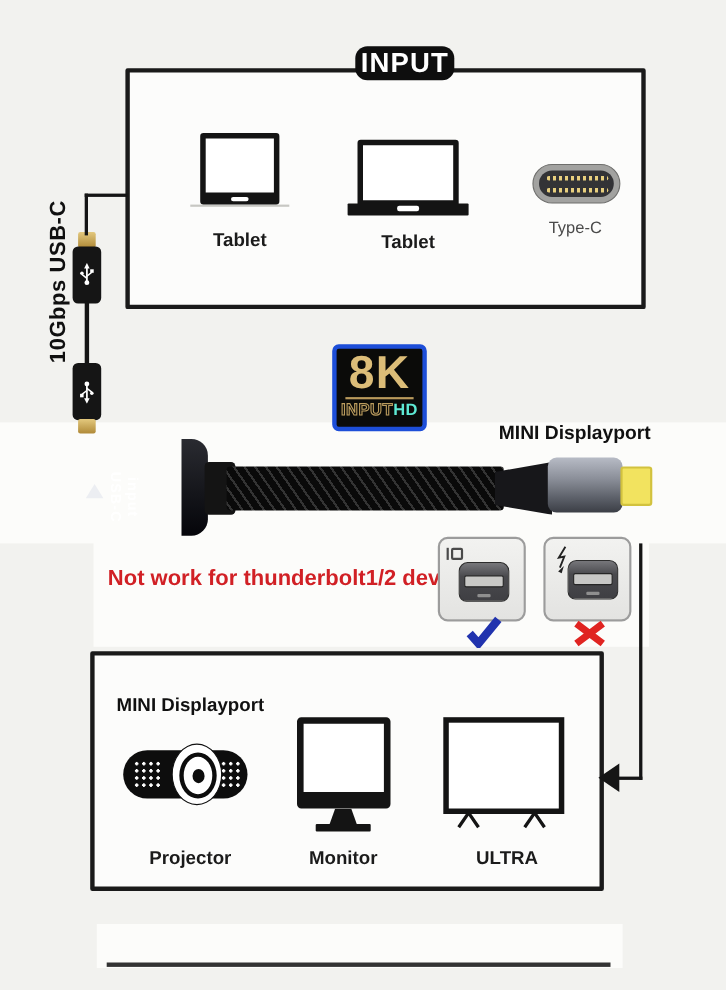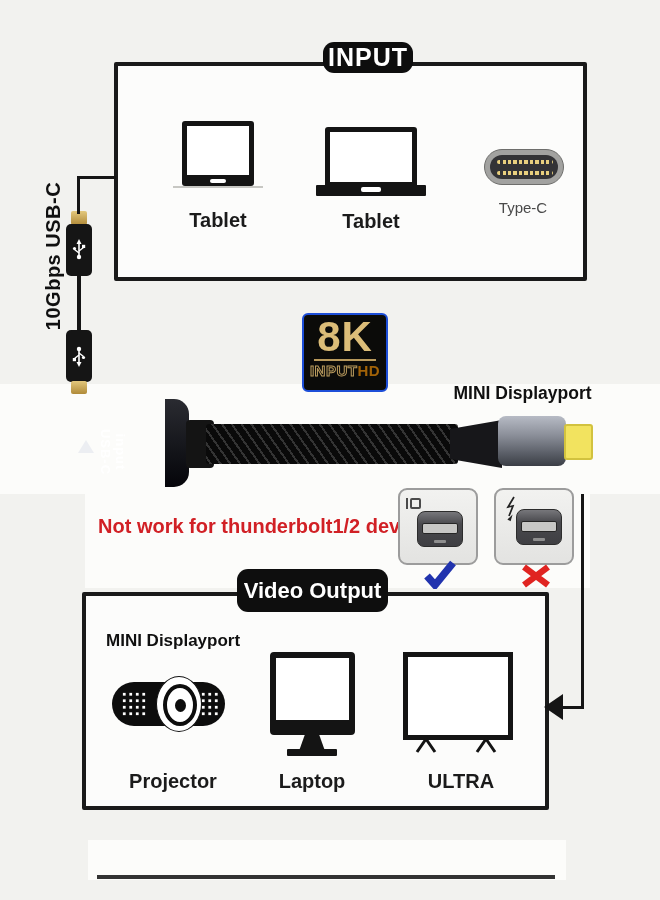--- a/index.html
+++ b/index.html
@@ -10,21 +10,21 @@
   
   .strip { position:absolute; background:#fcfcfa; }
 
   
   .frame { position:absolute; border:4px solid #1a1a1a; background:#fcfcfb; border-radius:2px; }
 
   
   .pill { position:absolute; background:#0e0e0e; color:#ffffff; border-radius:11px;
           display:flex; align-items:center; justify-content:center; font-weight:800; z-index:5; }
 
-  .devlabel { position:absolute; color:#1b1b1b; font-size:20px; font-weight:600; text-align:center; z-index:3;}
+  .devlabel { position:absolute; color:#1b1b1b; font-size:17px; font-weight:600; text-align:center; z-index:3;}
 
   
   .tablet { position:absolute; left:182px; top:121px; width:72px; height:65px;
             border:5px solid #141414; border-bottom:11px solid #141414; border-radius:3px; background:#fff; z-index:2;}
   .tablet .slot { position:absolute; left:50%; bottom:-8px; transform:translateX(-50%);
                   width:16px; height:4px; background:#fff; border-radius:2px; }
   .tablet-base { position:absolute; left:173px; top:186px; width:90px; height:2px; background:#c7c7c3; z-index:1;}
 
   
   .laptop-screen { position:absolute; left:325px; top:127px; width:92px; height:60px;
@@ -47,26 +47,26 @@
   .vlabel { position:absolute; left:-29px; top:242px; width:170px; height:28px; transform:rotate(-90deg);
             font-size:20px; font-weight:800; color:#101010; text-align:center; letter-spacing:0.5px; z-index:3;}
 
   
   .ctip { position:absolute; width:16px; background:linear-gradient(180deg,#e3c87d,#b08a38); border-radius:2px; z-index:2;}
   .cbody { position:absolute; left:66px; width:26px; height:52px; background:#151515; border-radius:5px; z-index:2;
            display:flex; align-items:center; justify-content:center;}
 
   
   .badge8k { position:absolute; left:302px; top:313px; width:86px; height:79px; background:#0b0b09;
-             border:2px solid #1d4ed8; border-radius:6px; text-align:center; z-index:3;}
+             border:4px solid #1d4ed8; border-radius:6px; text-align:center; z-index:3;}
   .badge8k .big { font-size:42px; font-weight:800; color:#dcbd78; line-height:44px; letter-spacing:1px;}
   .badge8k .rule { width:62px; height:2px; background:#b99a5c; margin:0 auto 2px auto;}
   .badge8k .sub { font-size:15px; font-weight:800; letter-spacing:0.5px; line-height:16px;}
   .badge8k .ultra { color:#2a2416; -webkit-text-stroke:1px #bb9c5e; color:transparent; }
-  .badge8k .hd { color:#a16207; }
+  .badge8k .hd { color:#5eead4; }
 
   
   .ad-body { position:absolute; left:67px; top:397px; width:122px; height:92px; border-radius:16px; z-index:2;
              background:linear-gradient(115deg,#9ba0aa 0%,#aab0ba 28%,#83889355%,#7c818c 55%,#4d5058 82%,#26272d 100%); }
   .ad-cap { position:absolute; left:165px; top:399px; width:24px; height:88px; border-radius:0 15px 15px 0;
             background:linear-gradient(180deg,#2a2b31,#131419 60%,#05050a); z-index:2;}
   .ad-print { position:absolute; left:80px; top:436px; width:64px; height:32px; transform:rotate(90deg);
               color:#fff; font-size:13px; font-weight:800; line-height:15px; letter-spacing:1px;
               white-space:pre; text-align:center; z-index:3;}
   .ad-tri { position:absolute; left:78px; top:440px; width:0; height:0; z-index:3;
@@ -239,38 +239,37 @@
   </svg>
   <svg class="mark" style="left:520px;top:563px;" width="32" height="26" viewBox="0 0 32 26">
     <path d="M4 4 L28 22 M28 4 L4 22" fill="none" stroke-width="6.5" stroke="#e02421"></path>
   </svg>
 
   <div class="wire" style="left:581px;top:494px;width:3px;height:215px;"></div>
   <div class="wire" style="left:560px;top:706px;width:24px;height:3px;"></div>
   <div class="arrowhead"></div>
 
   <div class="frame" style="left:82px;top:592px;width:467px;height:218px;"></div>
-  <div class="pill" style="left:237px;top:569px;width:151px;height:43px;font-size:22px;font-weight:600;">Video Output</div>
   <div class="heading" style="left:106px;top:631px;font-size:17px;">MINI Displayport</div>
 
   <div class="projector">
     <div class="proj-dots" style="left:9px;width:27px;"></div>
     <div class="proj-dots" style="left:88px;width:20px;"></div>
     <div class="lens-outer">
       <div class="lens-ring">
         <div class="lens-dot"></div>
       </div>
     </div>
   </div>
   <div class="devlabel" style="left:128px;top:770px;width:90px;">Projector</div>
 
   <div class="monitor"></div>
   <div class="mon-stand"></div>
   <div class="mon-base"></div>
-  <div class="devlabel" style="left:272px;top:770px;width:80px;">Laptop</div>
+  <div class="devlabel" style="left:272px;top:770px;width:80px;">Monitor</div>
 
   <div class="hdtv"></div>
   <svg class="hdtv-leg" style="left:415px;" width="22" height="16" viewBox="0 0 22 16">
     <path d="M2 14 L11 1 L20 14" fill="none" stroke="#141414" stroke-width="3"></path>
   </svg>
   <svg class="hdtv-leg" style="left:475px;" width="22" height="16" viewBox="0 0 22 16">
     <path d="M2 14 L11 1 L20 14" fill="none" stroke="#141414" stroke-width="3"></path>
   </svg>
   <div class="devlabel" style="left:421px;top:770px;width:80px;">ULTRA</div>
 

